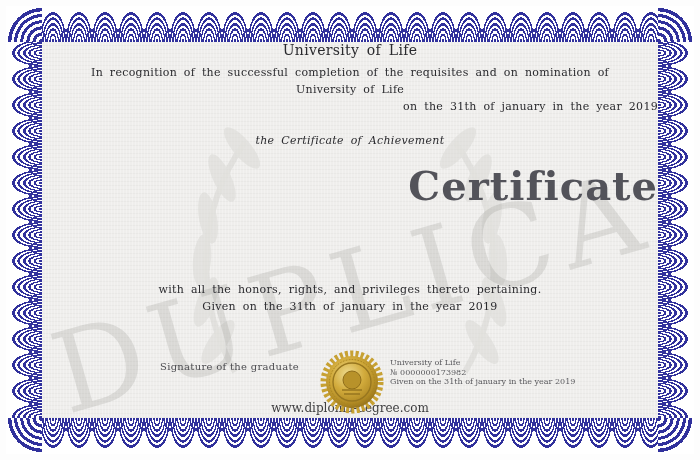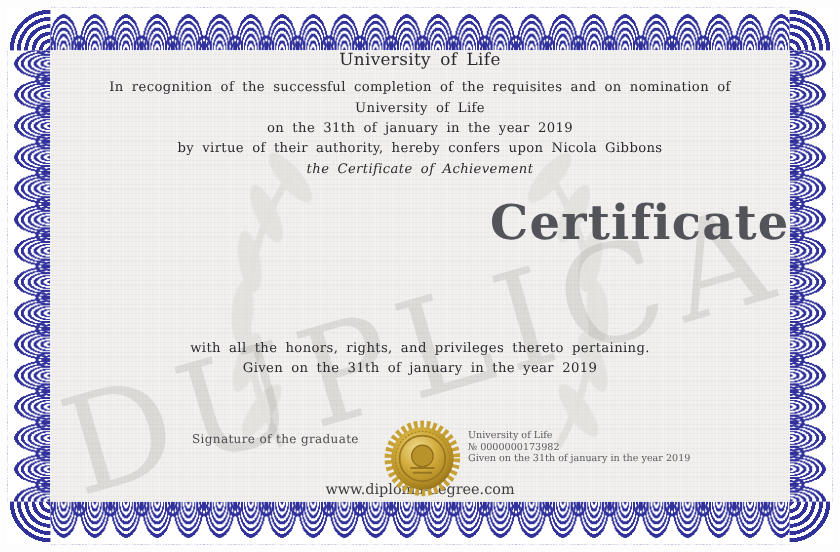--- a/index.html
+++ b/index.html
@@ -63,21 +63,21 @@
     font-family:"DejaVu Serif",serif;white-space:nowrap;
   }
   .wm-wreath{position:absolute;left:98px;top:60px;opacity:.55;}
 
   
   .line{position:absolute;left:0;width:100%;text-align:center;color:#2a2a2e;
         font-size:11px;letter-spacing:.3px;word-spacing:3px;}
   .hdr{top:0px;font-size:14px;}
   .l-recognition{top:24px;}
   .l-institution{top:41px;}
-  .l-date{top:58px;}
+  .l-date{top:58px;text-align:right;}
   .l-authority{top:75px;}
   .l-confers{top:92px;font-style:italic;}
   .title{position:absolute;left:0;width:100%;text-align:right;
          font-size:40px;font-weight:700;color:#53535a;letter-spacing:1px;}
   .t1{top:120px;} .t2{top:168px;}
   .l-privileges{top:241px;}
   .l-given{top:258px;}
 
   
   .sig{position:absolute;left:118px;top:319px;font-size:10px;color:#4c4c50;letter-spacing:.3px;}
@@ -123,21 +123,20 @@
       </g>
     </svg>
     <div class="wm-text">DUPLICA</div>
   </div>
 
   <div class="layer z2">
     <div class="line hdr">University of Life</div>
     <div class="line l-recognition">In recognition of the successful completion of the requisites and on nomination of</div>
     <div class="line l-institution">University of Life</div>
     <div class="line l-date">on the 31th of january in the year 2019</div>
-    <div class="line l-authority">by virtue of their authority, hereby confers upon Nicola Gibbons</div>
     <div class="line l-confers">the Certificate of Achievement</div>
 
     <div class="title t1">Certificate</div>
 
     <div class="line l-privileges">with all the honors, rights, and privileges thereto pertaining.</div>
     <div class="line l-given">Given on the 31th of january in the year 2019</div>
 
     <div class="sig">Signature of the graduate</div>
 
     <div class="issuer">

